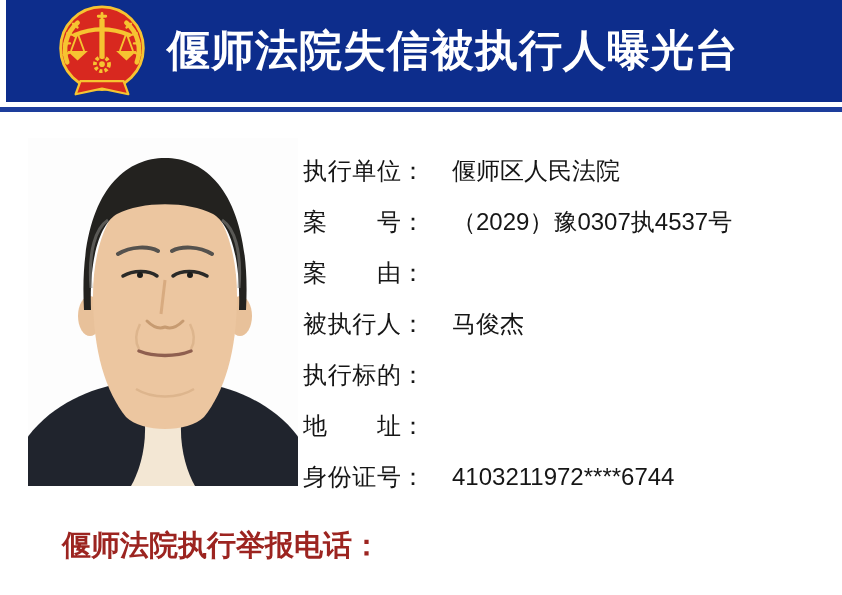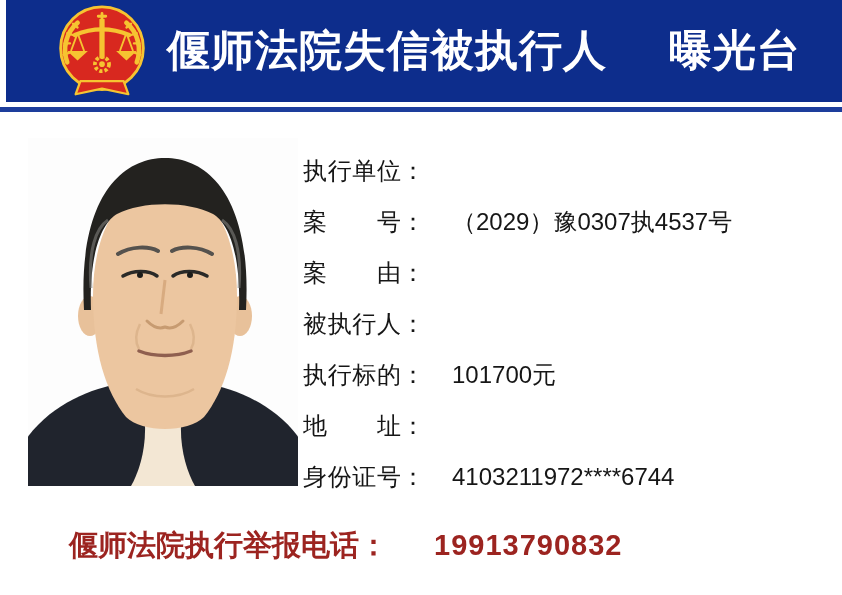--- a/index.html
+++ b/index.html
@@ -34,21 +34,21 @@
     left: 161px; top: 0;
     height: 102px;
     display: flex;
     align-items: center;
     color: #ffffff;
     font-size: 43px;
     font-weight: 600;
     letter-spacing: 1px;
     white-space: nowrap;
   }
-  .title .sub { margin-left: 62px; }
+  .title .sub { }
   
   .photo {
     position: absolute;
     left: 28px; top: 138px;
     width: 270px; height: 348px;
   }
   
   .info {
     position: absolute;
     left: 303px; top: 155px;
@@ -74,21 +74,20 @@
   
   .footer {
     position: absolute;
     left: 62px; top: 526px;
     display: flex;
     align-items: baseline;
     color: #9c2420;
     font-size: 29px;
     font-weight: 700;
     white-space: nowrap;
-    margin-left: 7px;
   }
   .footer .number { margin-left: 46px; letter-spacing: 1px; }
 </style>
 </head>
 <body>
 
 <div class="card">
 
   <div class="header">
     <div class="emblem">
@@ -164,20 +163,21 @@
 
   <div class="info">
     <div class="row">
       <span class="lbl justify-chars">
           <span>执</span>
           <span>行</span>
           <span>单</span>
           <span>位</span>
         </span>
         <span class="colon">：</span>
+      <span class="val">偃师区人民法院</span>
     </div>
     <div class="row">
       <span class="lbl justify-chars">
           <span>案</span>
           <span>号</span>
         </span>
         <span class="colon">：</span>
       <span class="val">（2029）豫0307执4537号</span>
     </div>
     <div class="row">
@@ -188,30 +188,30 @@
         <span class="colon">：</span>
     </div>
     <div class="row">
       <span class="lbl justify-chars">
           <span>被</span>
           <span>执</span>
           <span>行</span>
           <span>人</span>
         </span>
         <span class="colon">：</span>
+      <span class="val">马俊杰</span>
     </div>
     <div class="row">
       <span class="lbl justify-chars">
           <span>执</span>
           <span>行</span>
           <span>标</span>
           <span>的</span>
         </span>
         <span class="colon">：</span>
-      <span class="val">101700元</span>
     </div>
     <div class="row">
       <span class="lbl justify-chars">
           <span>地</span>
           <span>址</span>
         </span>
         <span class="colon">：</span>
     </div>
     <div class="row">
       <span class="lbl justify-chars">
@@ -220,16 +220,15 @@
           <span>证</span>
           <span>号</span>
         </span>
         <span class="colon">：</span>
       <span class="val">4103211972****6744</span>
     </div>
   </div>
 
   <div class="footer">
     <span class="label">偃师法院执行举报电话：</span>
-    <span class="number">19913790832</span>
   </div>
 
 </div>
 
 </body></html>

